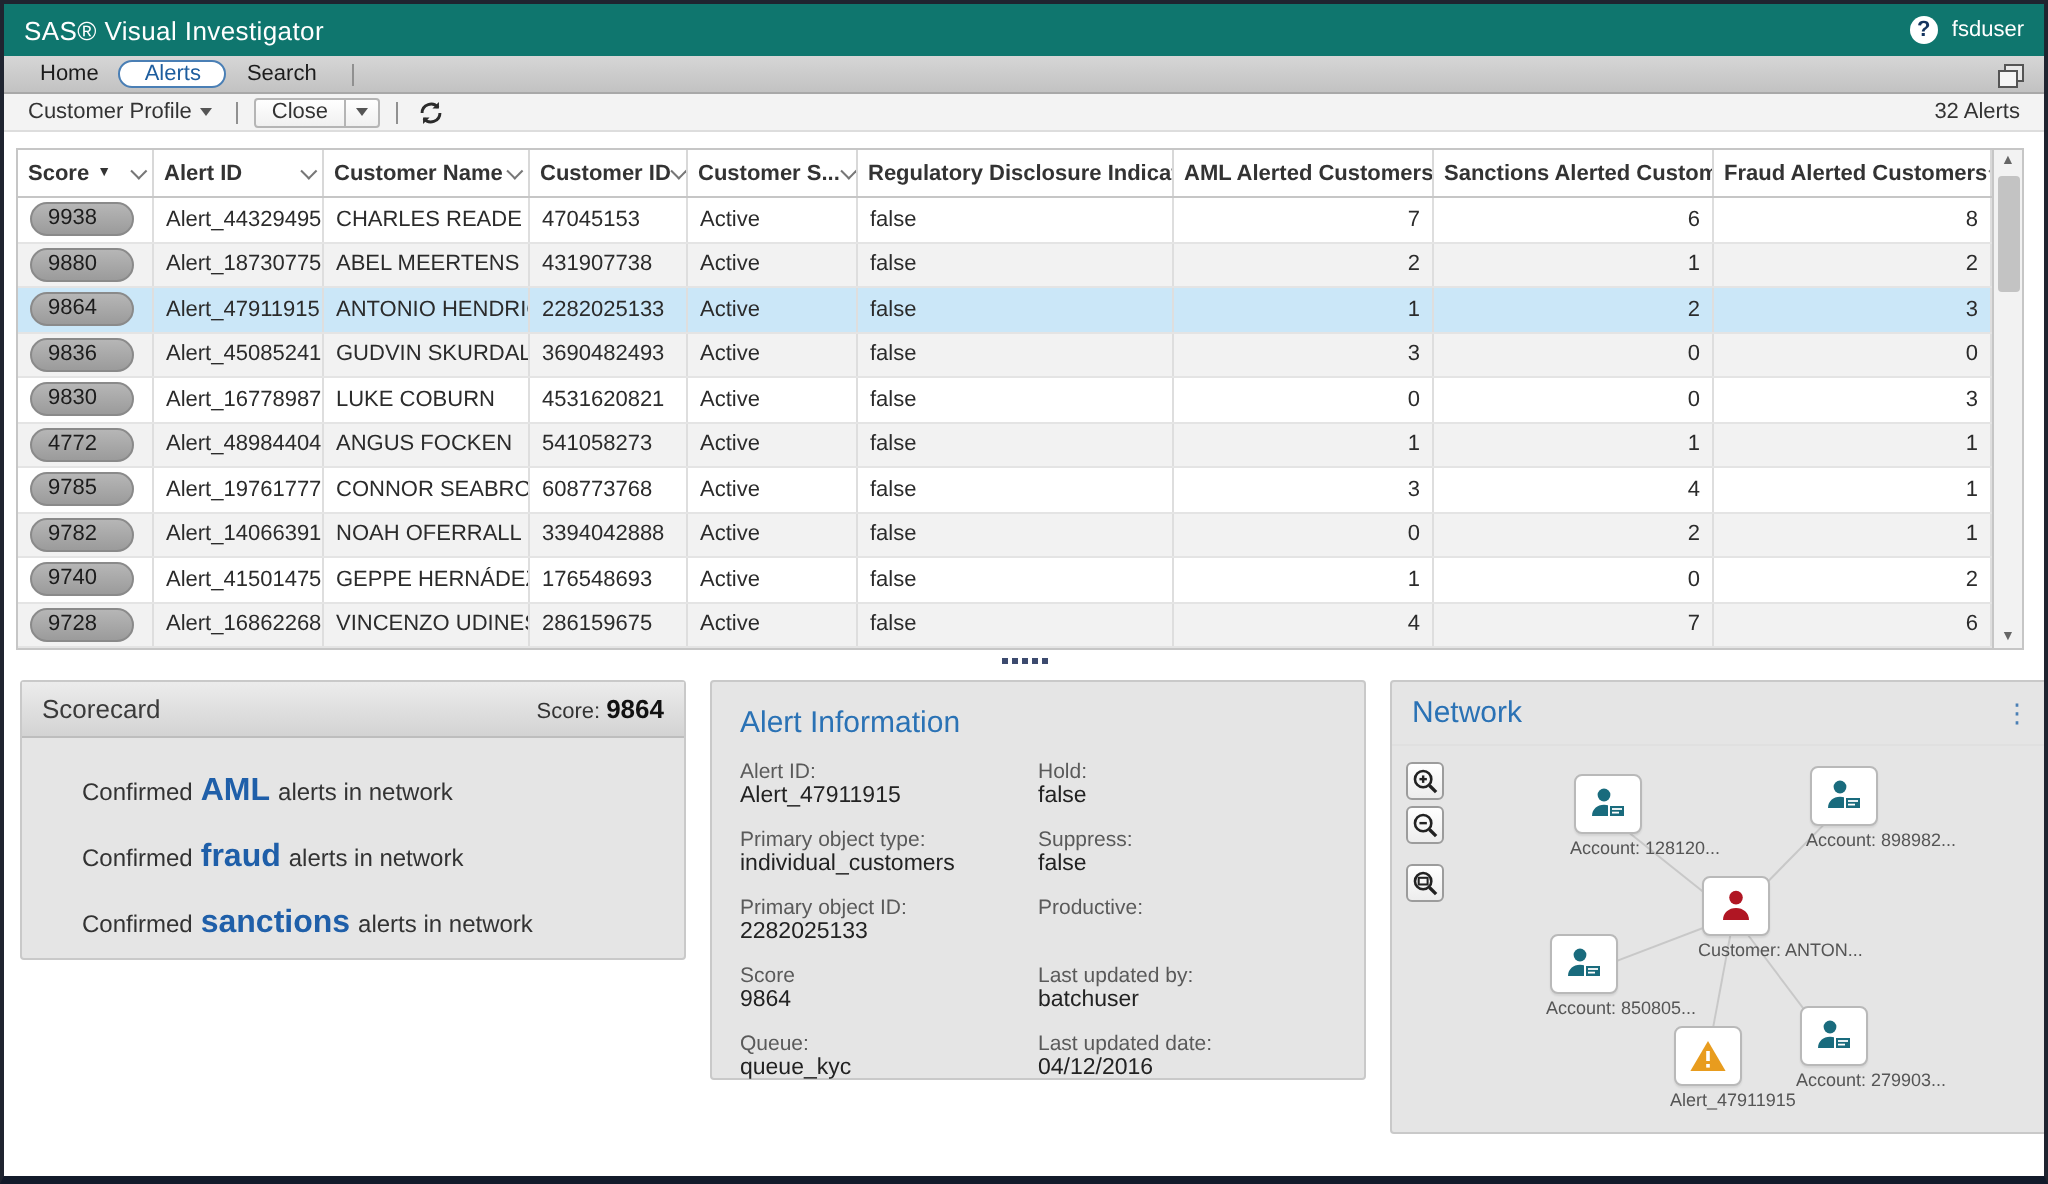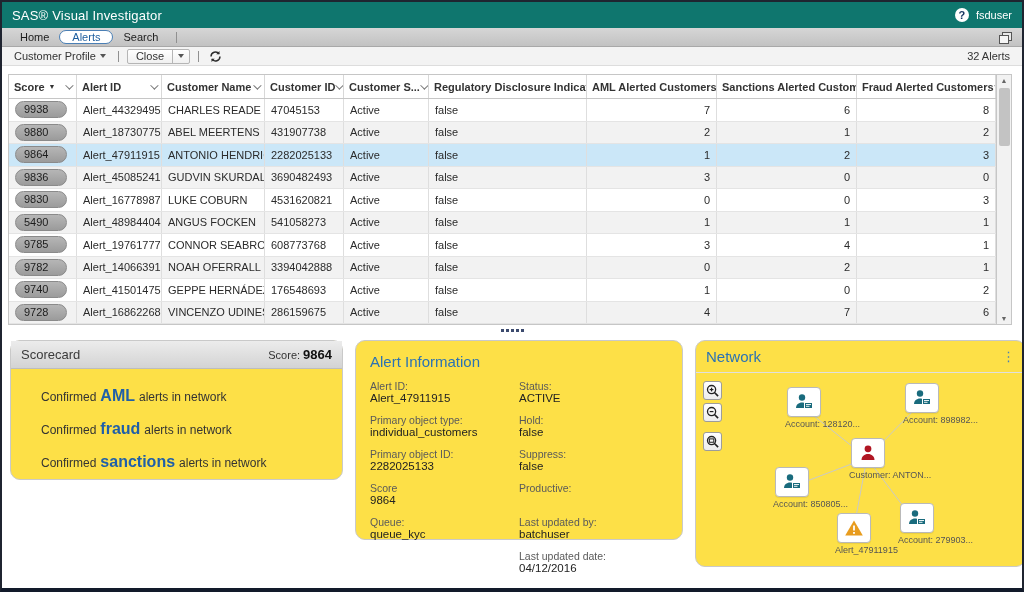--- a/index.html
+++ b/index.html
@@ -56,21 +56,21 @@
   .score-pill { display:inline-block; width:52px; background:linear-gradient(#b6b6b6,#9b9b9b);
     border:1px solid #8a8a8a; border-radius:9px; color:#1c1c1c; font-size:11px; padding:0 0 1px 8px; line-height:14px; }
   .g-scroll { width:16px; background:#f2f2f2; border-left:1px solid #c6c6c6; position:relative; }
   .g-scroll .arr { position:absolute; left:0; width:100%; text-align:center; font-size:7px; color:#666; cursor:pointer; }
   .g-scroll .thumb { position:absolute; left:2px; top:13px; width:11px; height:58px; background:#c3c3c3; border-radius:2px; cursor:pointer; }
   
   .splitter { position:absolute; left:0; top:327px; width:100%; display:flex; justify-content:center; gap:2px; cursor:row-resize; }
   .splitter i { width:3px; height:3px; background:#3c4a6e; display:block; }
   
   .panels { position:absolute; left:8px; top:338px; display:flex; gap:12px; align-items:flex-start; }
-  .panel { background:#fde047; border:1px solid #c9c9c9; border-radius:10px; }
+  .panel { background:#e5e5e5; border:1px solid #c9c9c9; border-radius:2px; }
   
   .p-score { width:333px; height:140px; }
   .p-score .hd { height:28px; background:linear-gradient(#ececec,#d3d3d3); border-bottom:1px solid #bdbdbd;
     display:flex; align-items:center; padding:0 10px; }
   .p-score .hd .t { font-size:13px; color:#3a3a3a; }
   .p-score .hd .sc { margin-left:auto; font-size:11px; color:#333; }
   .p-score .hd .sc b { font-size:13px; color:#111; margin-left:3px; }
   .p-score .bd { padding:18px 0 0 30px; }
   .sc-line { font-size:12px; color:#333; margin-bottom:15px; }
   .sc-line .term { font-weight:bold; color:#1f5fa9; font-size:16px; margin:0 4px; }
@@ -242,21 +242,21 @@
           <div class="g-cell" style="width: 103px;">LUKE COBURN</div>
           <div class="g-cell" style="width: 79px;">4531620821</div>
           <div class="g-cell" style="width: 85px;">Active</div>
           <div class="g-cell" style="width: 158px;">false</div>
           <div class="g-cell num" style="width: 130px;">0</div>
           <div class="g-cell num" style="width: 140px;">0</div>
           <div class="g-cell num" style="width: 139px;">3</div>
         </div>
         <div class="g-row alt">
           <div class="g-cell" style="width: 68px;">
-            <span class="score-pill">5490</span>
+            <span class="score-pill">4772</span>
           </div>
           <div class="g-cell" style="width: 85px;">Alert_48984404</div>
           <div class="g-cell" style="width: 103px;">ANGUS FOCKEN</div>
           <div class="g-cell" style="width: 79px;">541058273</div>
           <div class="g-cell" style="width: 85px;">Active</div>
           <div class="g-cell" style="width: 158px;">false</div>
           <div class="g-cell num" style="width: 130px;">1</div>
           <div class="g-cell num" style="width: 140px;">1</div>
           <div class="g-cell num" style="width: 139px;">1</div>
         </div>
@@ -364,24 +364,20 @@
           <div class="field">
             <div class="f-label">Score</div>
             <div class="f-value">9864</div>
           </div>
           <div class="field">
             <div class="f-label">Queue:</div>
             <div class="f-value">queue_kyc</div>
           </div>
         </div>
       <div class="info-col" id="info-right">
-          <div class="field">
-            <div class="f-label">Status:</div>
-            <div class="f-value">ACTIVE</div>
-          </div>
           <div class="field">
             <div class="f-label">Hold:</div>
             <div class="f-value">false</div>
           </div>
           <div class="field">
             <div class="f-label">Suppress:</div>
             <div class="f-value">false</div>
           </div>
           <div class="field">
             <div class="f-label">Productive:</div>

